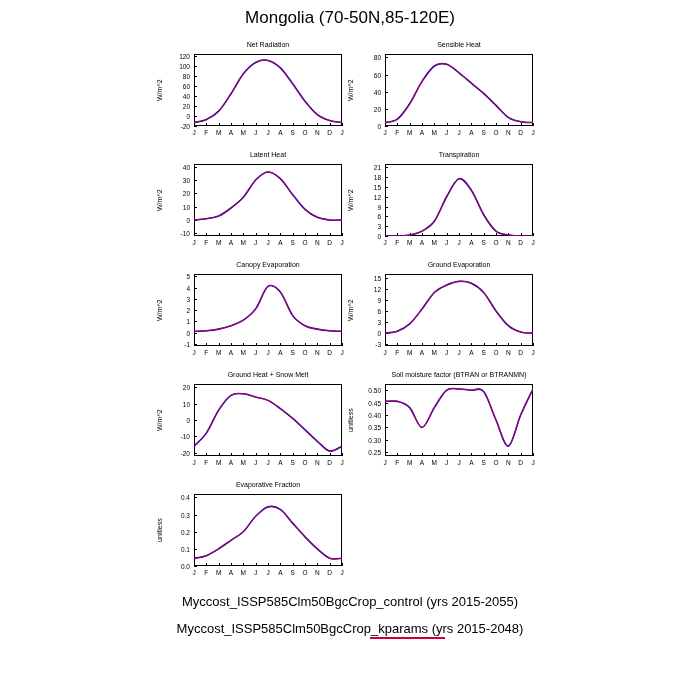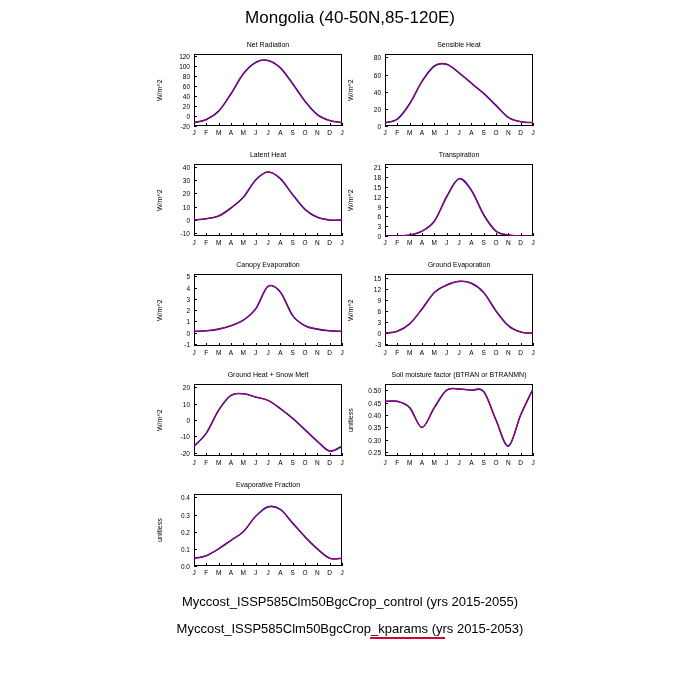--- a/index.html
+++ b/index.html
@@ -91,21 +91,21 @@
   .legend-underline {
     position: absolute;
     height: 1.5px;
     background: #cc0033;
   }
   svg { display: block; }
 </style>
 </head>
 <body>
 
-<div id="page-title">Mongolia (40-50N,85-120E)</div>
+<div id="page-title">Mongolia (70-50N,85-120E)</div>
 
 <div id="charts">
     <div class="panel" style="left: 154px; top: 42px; width: 198px; height: 102px;">
       <div class="panel-title" style="left: 40px; width: 148px;">Net Radiation</div>
       <div class="ylabel" style="left: 2px; top: 12px; height: 72px;">W/m^2</div>
       <div class="plot-area" style="left: 40px; top: 12px; width: 148px; height: 72px;"></div>
       <div class="ytick" style="right: 160px; top: 84px; left: 0px; width: 36px;">-20</div>
       <div class="tick-mark-y" style="left: 40px; top: 84px;"></div>
       <div class="ytick" style="right: 160px; top: 74.069px; left: 0px; width: 36px;">0</div>
       <div class="tick-mark-y" style="left: 40px; top: 74.069px;"></div>
@@ -526,14 +526,14 @@
       <div class="xtick" style="left: 188px; top: 87px;">J</div>
       <div class="tick-mark-x" style="left: 188px; top: 81px;"></div>
       <svg width="148" height="72" style="position: absolute; left: 40px; top: 12px;">
         <path d="M 0.00 64.29 C 2.06 63.86, 8.22 63.29, 12.33 61.71 C 16.44 60.14, 20.56 57.43, 24.67 54.86 C 28.78 52.29, 32.89 49.14, 37.00 46.29 C 41.11 43.43, 45.22 41.71, 49.33 37.71 C 53.44 33.71, 57.56 26.43, 61.67 22.29 C 65.78 18.14, 69.89 14.00, 74.00 12.86 C 78.11 11.71, 82.22 12.71, 86.33 15.43 C 90.44 18.14, 94.56 24.57, 98.67 29.14 C 102.78 33.71, 106.89 38.57, 111.00 42.86 C 115.11 47.14, 119.22 51.29, 123.33 54.86 C 127.44 58.43, 131.56 62.71, 135.67 64.29 C 139.78 65.86, 145.94 64.29, 148.00 64.29" fill="none" stroke="#0000cc" stroke-width="1.6"></path>
         <path d="M 0.00 64.29 C 2.06 63.86, 8.22 63.29, 12.33 61.71 C 16.44 60.14, 20.56 57.43, 24.67 54.86 C 28.78 52.29, 32.89 49.14, 37.00 46.29 C 41.11 43.43, 45.22 41.71, 49.33 37.71 C 53.44 33.71, 57.56 26.43, 61.67 22.29 C 65.78 18.14, 69.89 14.00, 74.00 12.86 C 78.11 11.71, 82.22 12.71, 86.33 15.43 C 90.44 18.14, 94.56 24.57, 98.67 29.14 C 102.78 33.71, 106.89 38.57, 111.00 42.86 C 115.11 47.14, 119.22 51.29, 123.33 54.86 C 127.44 58.43, 131.56 62.71, 135.67 64.29 C 139.78 65.86, 145.94 64.29, 148.00 64.29" fill="none" stroke="#cc0033" stroke-width="1.0"></path>
       </svg>
     </div>
   </div>
 
 <div class="legend" id="legend1">Myccost_ISSP585Clm50BgcCrop_control (yrs 2015-2055)</div>
-<div class="legend" id="legend2">Myccost_ISSP585Clm50BgcCrop_kparams (yrs 2015-2053)</div>
+<div class="legend" id="legend2">Myccost_ISSP585Clm50BgcCrop_kparams (yrs 2015-2048)</div>
 <div class="legend-underline" style="left:370px; top:637px; width:75px;"></div>
 
 </body></html>

